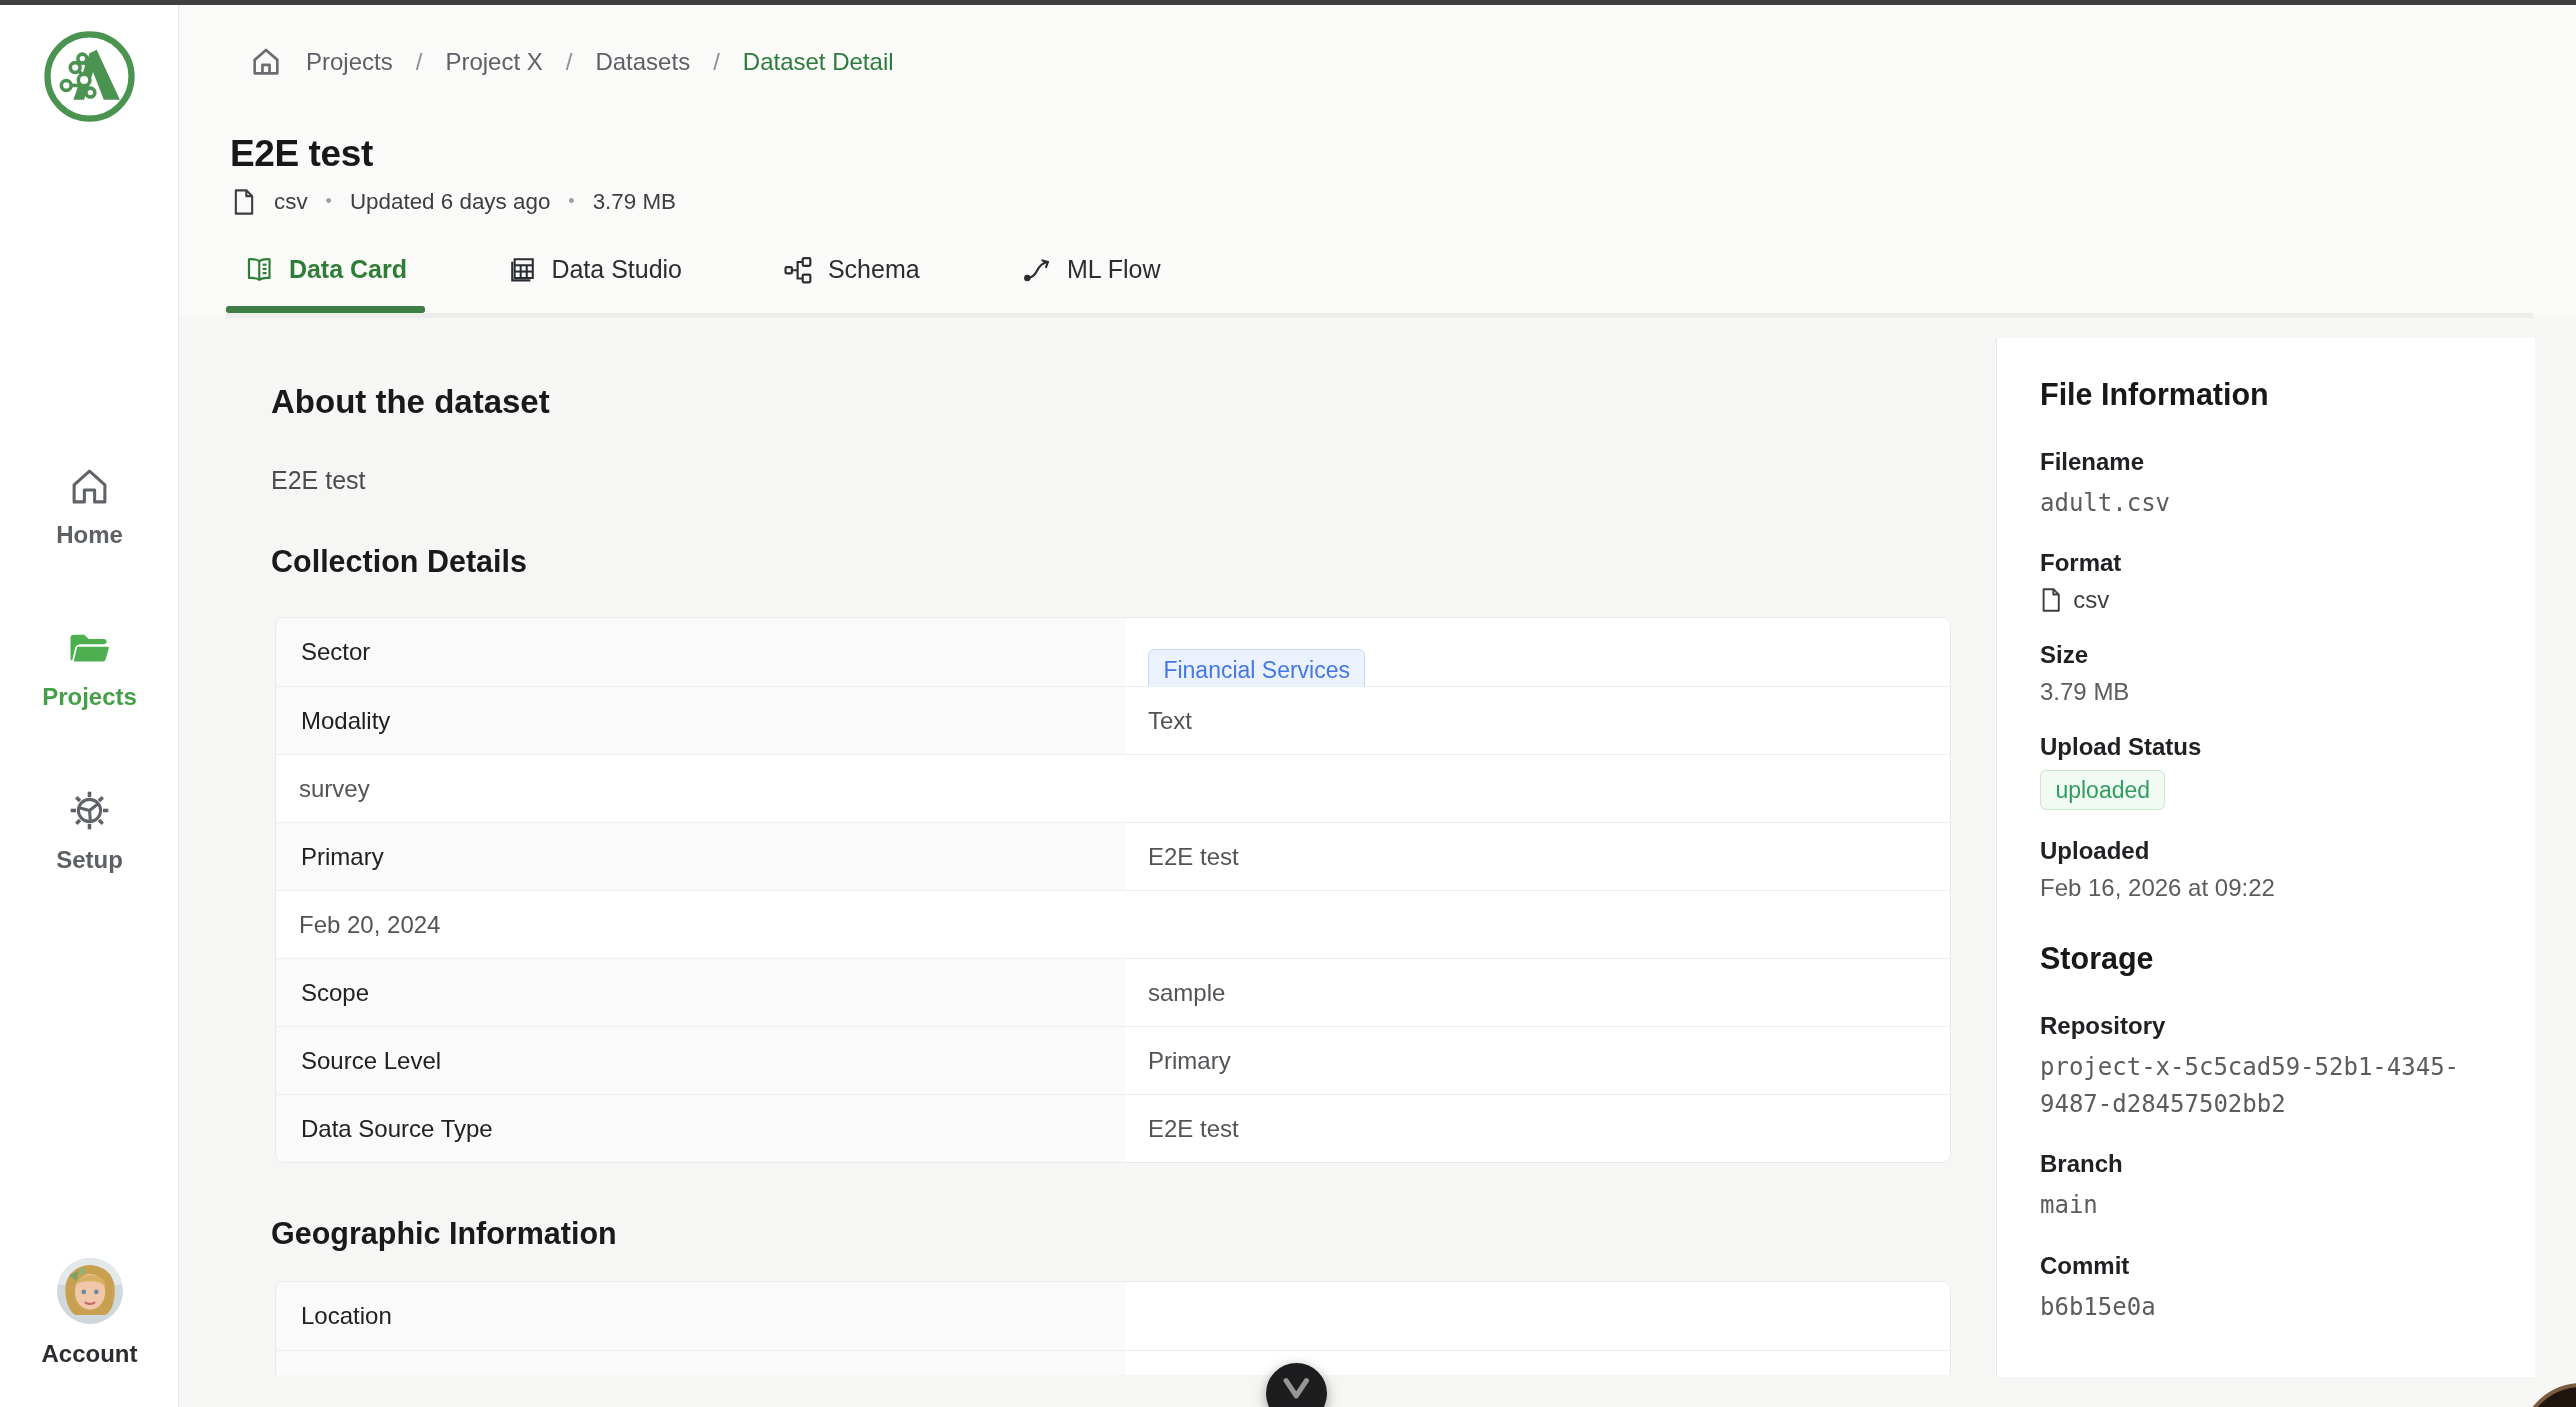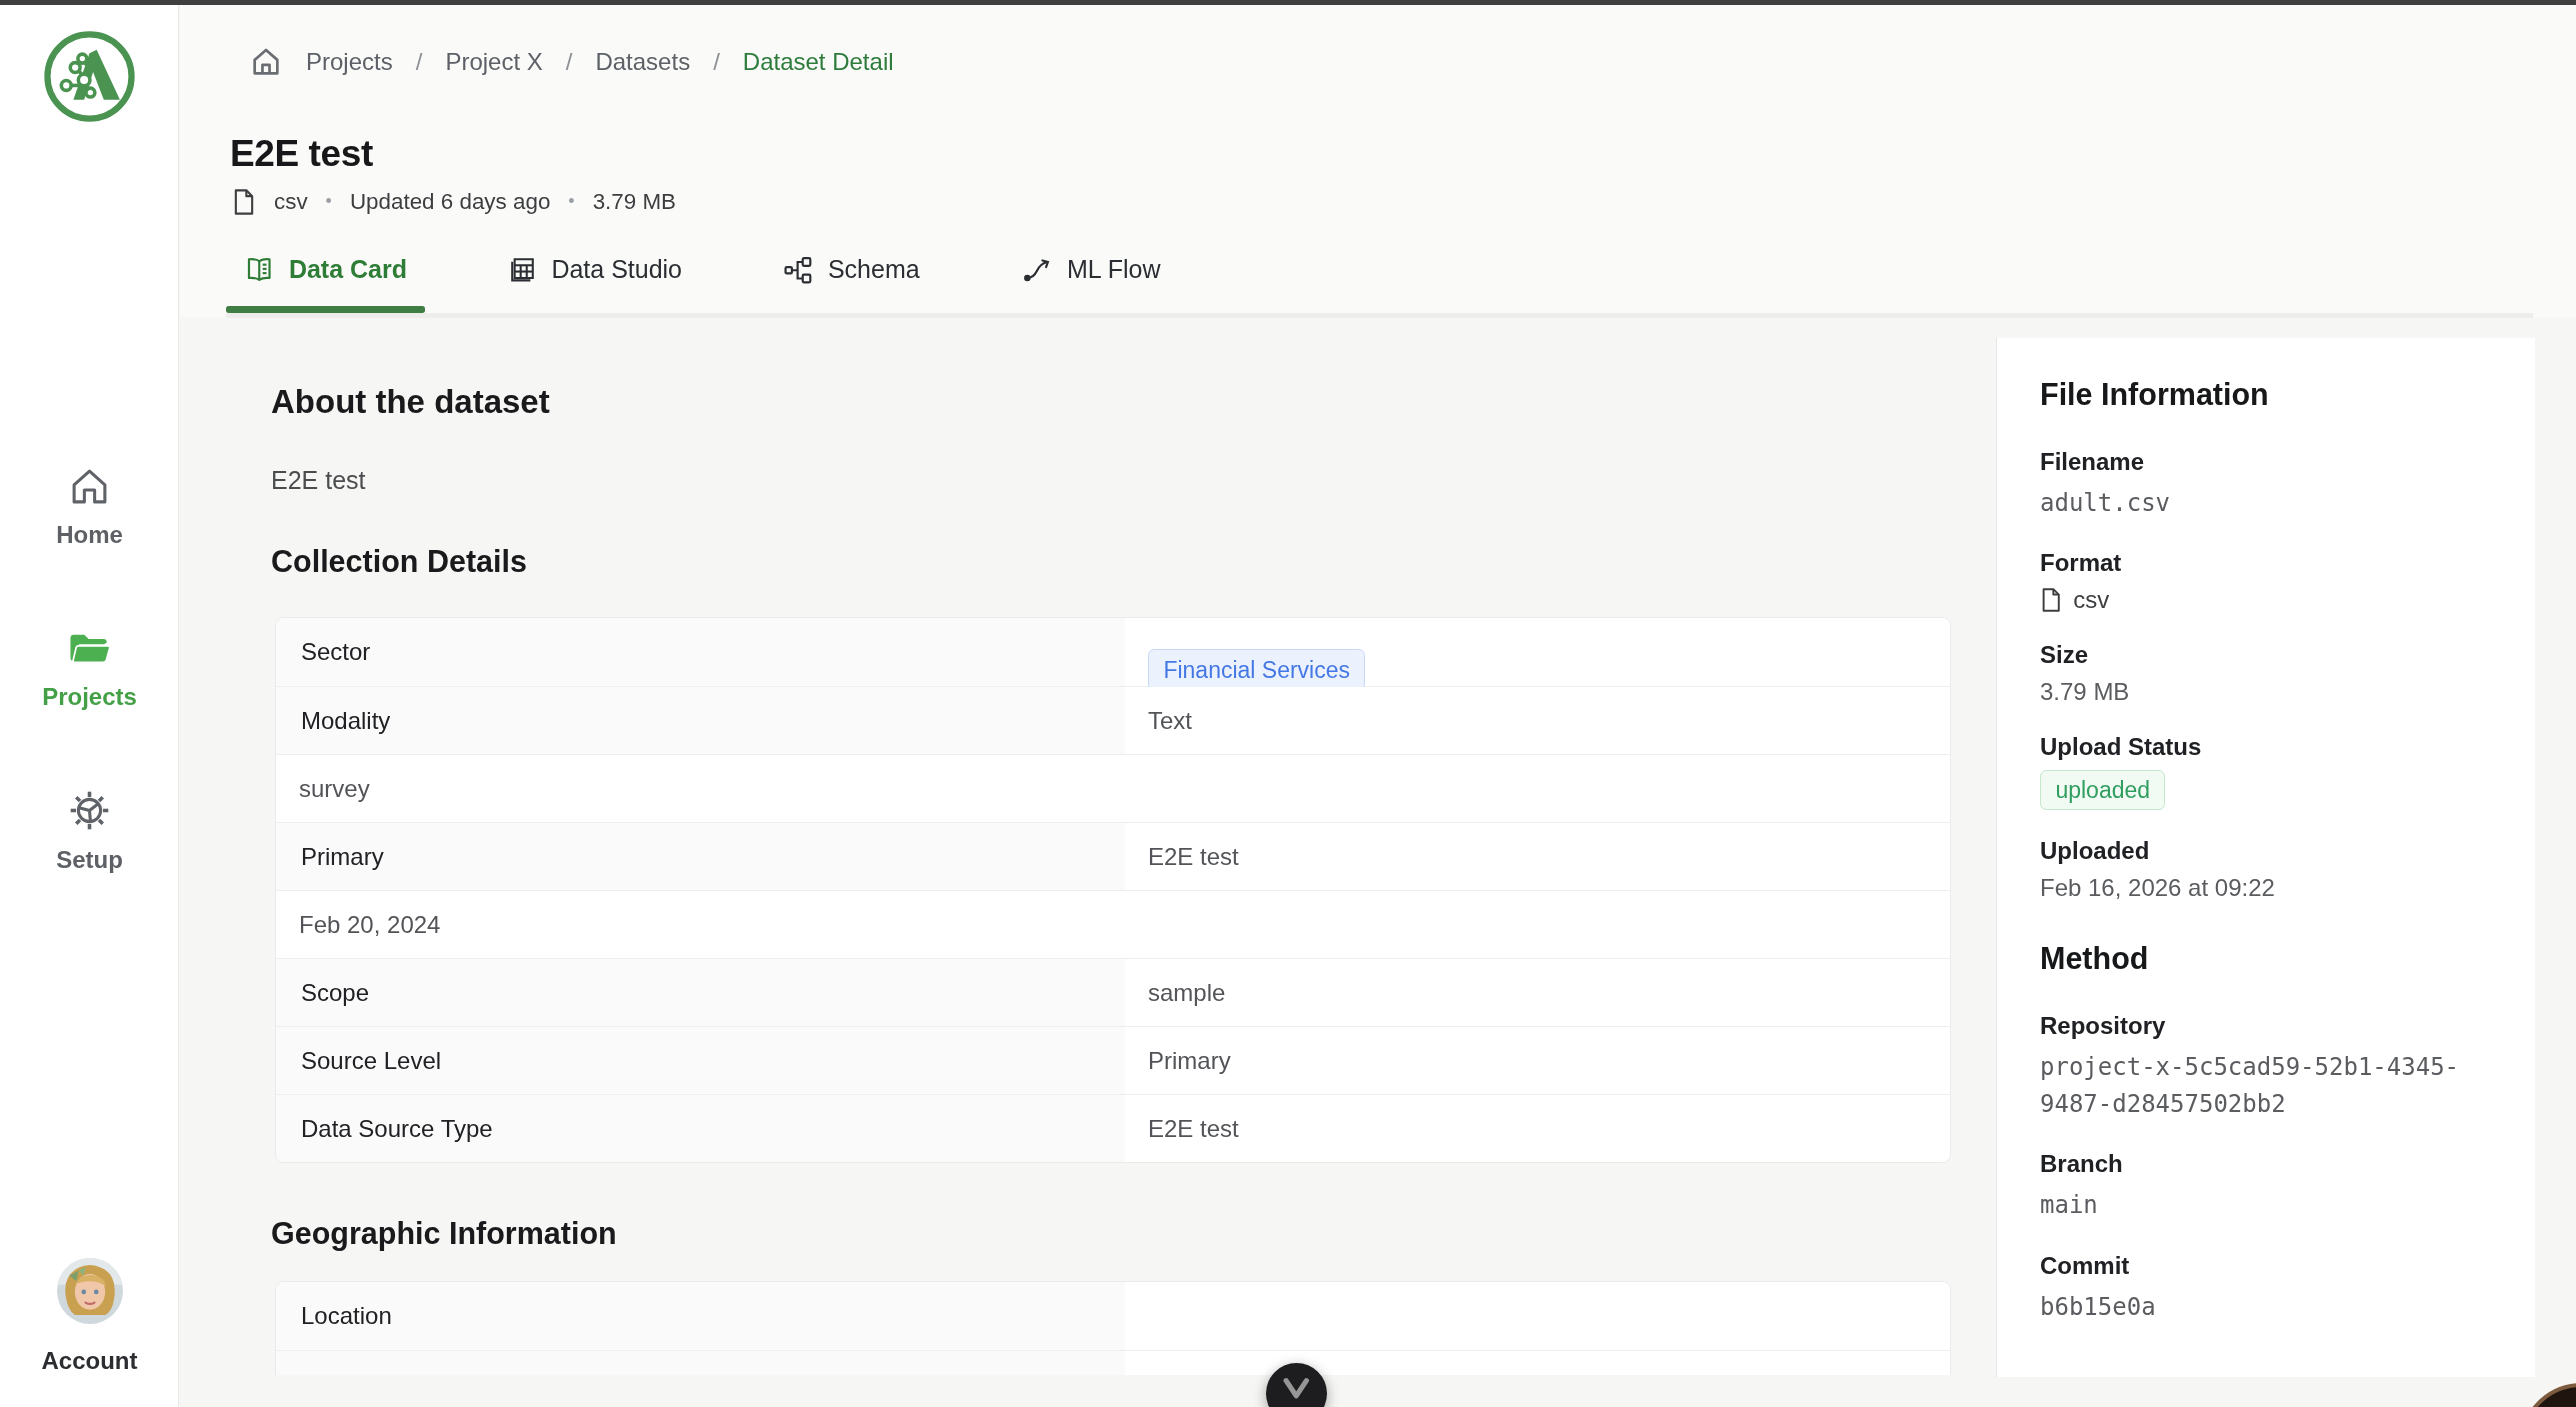--- a/index.html
+++ b/index.html
@@ -10,21 +10,21 @@
 
   
   .sidebar { position:absolute; left:0; top:4.5px; width:179px; height:1403px; background:#ffffff; border-right:1.8px solid #e8e8e6; z-index:50; }
   .logo-wrap { position:absolute; left:43px; top:25px; width:93px; height:93px; }
   .nav-item { position:absolute; left:0; width:179px; display:flex; flex-direction:column; align-items:center; gap:14.4px; cursor:pointer;font-weight:bold; }
   .nav-item .nav-label { font-size:24px; color:#5d6166; }
   .nav-item.active .nav-label { color:#43a047; }
   .nav-home { top:461px; }
   .nav-projects { top:623px; }
   .nav-setup { top:784px; }
-  .nav-account { top:1253px; gap:23px; }
+  .nav-account { top:1253px; gap:16px; }
   .nav-account .nav-label { color:#2b2d30; }
   .avatar { width:66px; height:66px; border-radius:50%; overflow:hidden; }
 
   
   .header-zone { position:absolute; left:180px; top:4.5px; width:2396px; height:312px; background:#fafaf8; }
   .breadcrumb { position:absolute; left:69px; top:40px; display:flex; align-items:center; gap:23px; font-size:24px; }
   .crumb { color:#5d6167; cursor:pointer; }
   .crumb-sep { color:#8d9196; }
   .crumb.current { color:#2d7c3b; }
   .page-title { position:absolute; left:50px; top:128px; font-size:37px; font-weight:800; letter-spacing:-0.4px; color:#18181a; }
@@ -305,21 +305,21 @@
   <div class="field">
     <div class="flabel">Upload Status</div>
     <span class="badge-green">uploaded</span>
   </div>
 
   <div class="field">
     <div class="flabel">Uploaded</div>
     <div class="fvalue">Feb 16, 2026 at 09:22</div>
   </div>
 
-  <div class="rp-h3 storage-h">Method</div>
+  <div class="rp-h3 storage-h">Storage</div>
 
   <div class="field">
     <div class="flabel">Repository</div>
     <div class="fvalue mono" style="width:422px;">project-x-5c5cad59-52b1-4345-9487-d28457502bb2</div>
   </div>
 
   <div class="field">
     <div class="flabel">Branch</div>
     <div class="fvalue mono">main</div>
   </div>

